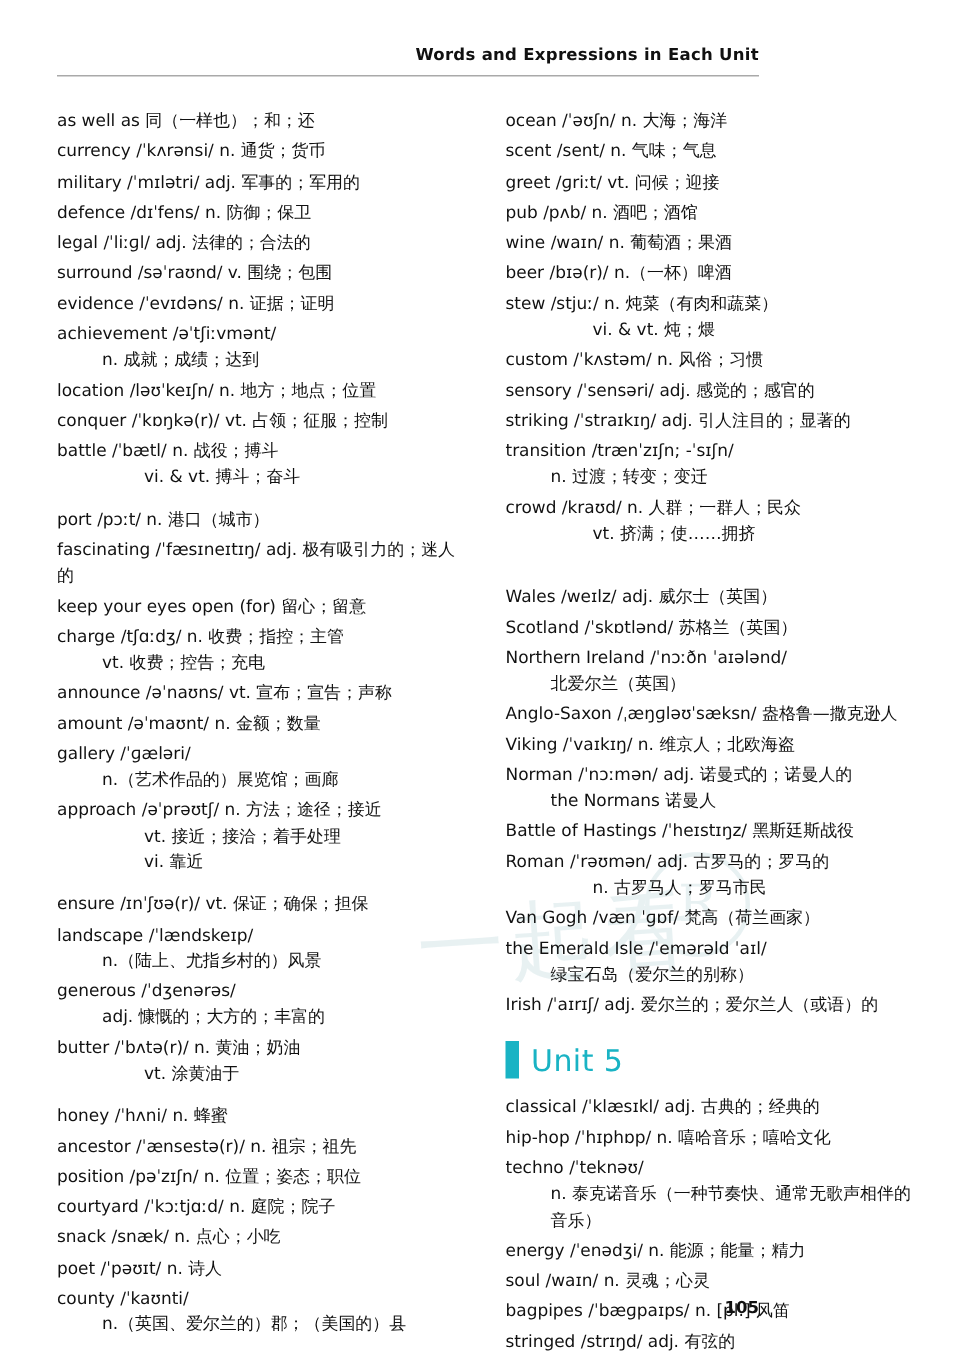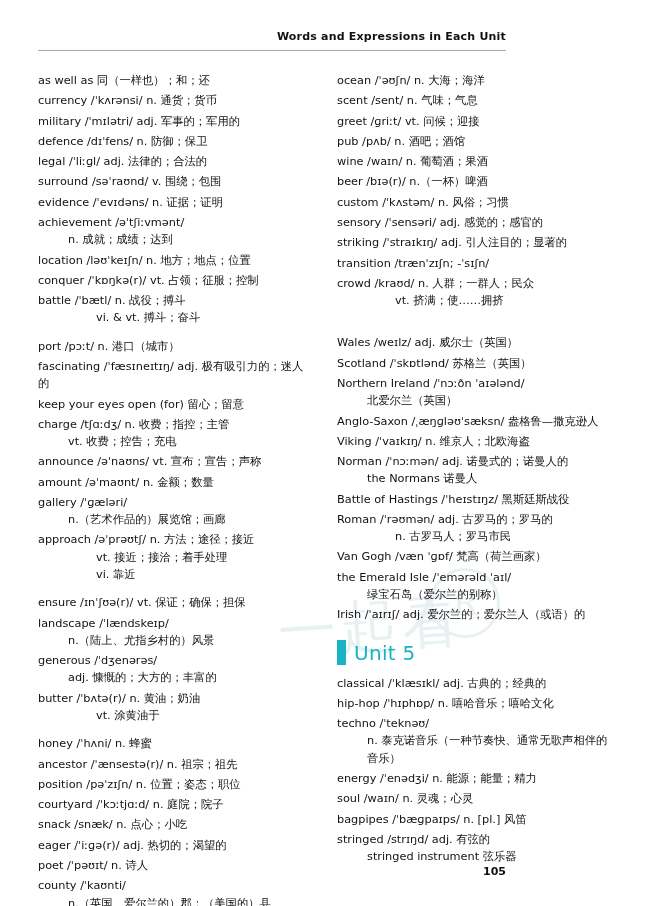--- a/index.html
+++ b/index.html
@@ -178,35 +178,35 @@
         <div class="entry"><span class="hw">ensure</span><span> /ɪnˈʃʊə(r)/ vt. 保证；确保；担保</span></div>
         <div class="entry"><span class="hw">landscape</span><span> /ˈlændskeɪp/</span><span class="cont">n.（陆上、尤指乡村的）风景</span></div>
         <div class="entry"><span class="hw">generous</span><span> /ˈdʒenərəs/</span><span class="cont">adj. 慷慨的；大方的；丰富的</span></div>
         <div class="entry"><span class="hw">butter</span><span> /ˈbʌtə(r)/ n. 黄油；奶油</span><span class="cont2">vt. 涂黄油于</span></div>
         <div class="gap-sm"></div>
         <div class="entry"><span class="hw">honey</span><span> /ˈhʌni/ n. 蜂蜜</span></div>
         <div class="entry"><span class="hw">ancestor</span><span> /ˈænsestə(r)/ n. 祖宗；祖先</span></div>
         <div class="entry"><span class="hw">position</span><span> /pəˈzɪʃn/ n. 位置；姿态；职位</span></div>
         <div class="entry"><span class="hw">courtyard</span><span> /ˈkɔːtjɑːd/ n. 庭院；院子</span></div>
         <div class="entry"><span class="hw">snack</span><span> /snæk/ n. 点心；小吃</span></div>
-        <div class="entry"><span class="hw">eager</span><span> /ˈiːɡə(r)/ adj. 热切的；渴望的</span></div>
         <div class="entry"><span class="hw">poet</span><span> /ˈpəʊɪt/ n. 诗人</span></div>
         <div class="entry"><span class="hw">county</span><span> /ˈkaʊnti/</span><span class="cont">n.（英国、爱尔兰的）郡；（美国的）县</span></div>
       </div>
     <div class="col" id="col1">
         <div class="entry"><span class="hw">ocean</span><span> /ˈəʊʃn/ n. 大海；海洋</span></div>
         <div class="entry"><span class="hw">scent</span><span> /sent/ n. 气味；气息</span></div>
         <div class="entry"><span class="hw">greet</span><span> /ɡriːt/ vt. 问候；迎接</span></div>
         <div class="entry"><span class="hw">pub</span><span> /pʌb/ n. 酒吧；酒馆</span></div>
         <div class="entry"><span class="hw">wine</span><span> /waɪn/ n. 葡萄酒；果酒</span></div>
         <div class="entry"><span class="hw">beer</span><span> /bɪə(r)/ n.（一杯）啤酒</span></div>
+        <div class="entry"><span class="hw">stew</span><span> /stjuː/ n. 炖菜（有肉和蔬菜）</span><span class="cont2">vi. &amp; vt. 炖；煨</span></div>
         <div class="entry"><span class="hw">custom</span><span> /ˈkʌstəm/ n. 风俗；习惯</span></div>
         <div class="entry"><span class="hw">sensory</span><span> /ˈsensəri/ adj. 感觉的；感官的</span></div>
         <div class="entry"><span class="hw">striking</span><span> /ˈstraɪkɪŋ/ adj. 引人注目的；显著的</span></div>
-        <div class="entry"><span class="hw">transition</span><span> /trænˈzɪʃn; -ˈsɪʃn/</span></div>
+        <div class="entry"><span class="hw">transition</span><span> /trænˈzɪʃn; -ˈsɪʃn/</span><span class="cont">n. 过渡；转变；变迁</span></div>
         <div class="entry"><span class="hw">crowd</span><span> /kraʊd/ n. 人群；一群人；民众</span><span class="cont2">vt. 挤满；使……拥挤</span></div>
         <div class="gap-lg"></div>
         <div class="entry"><span>Wales</span><span> /weɪlz/ adj. 威尔士（英国）</span></div>
         <div class="entry"><span>Scotland</span><span> /ˈskɒtlənd/ 苏格兰（英国）</span></div>
         <div class="entry"><span>Northern Ireland</span><span> /ˈnɔːðn ˈaɪələnd/</span><span class="cont">北爱尔兰（英国）</span></div>
         <div class="entry"><span>Anglo-Saxon</span><span> /ˌæŋɡləʊˈsæksn/ 盎格鲁—撒克逊人</span></div>
         <div class="entry"><span>Viking</span><span> /ˈvaɪkɪŋ/ n. 维京人；北欧海盗</span></div>
         <div class="entry"><span>Norman</span><span> /ˈnɔːmən/ adj. 诺曼式的；诺曼人的</span><span class="cont">the Normans 诺曼人</span></div>
         <div class="entry"><span>Battle of Hastings</span><span> /ˈheɪstɪŋz/ 黑斯廷斯战役</span></div>
         <div class="entry"><span>Roman</span><span> /ˈrəʊmən/ adj. 古罗马的；罗马的</span><span class="cont2">n. 古罗马人；罗马市民</span></div>

